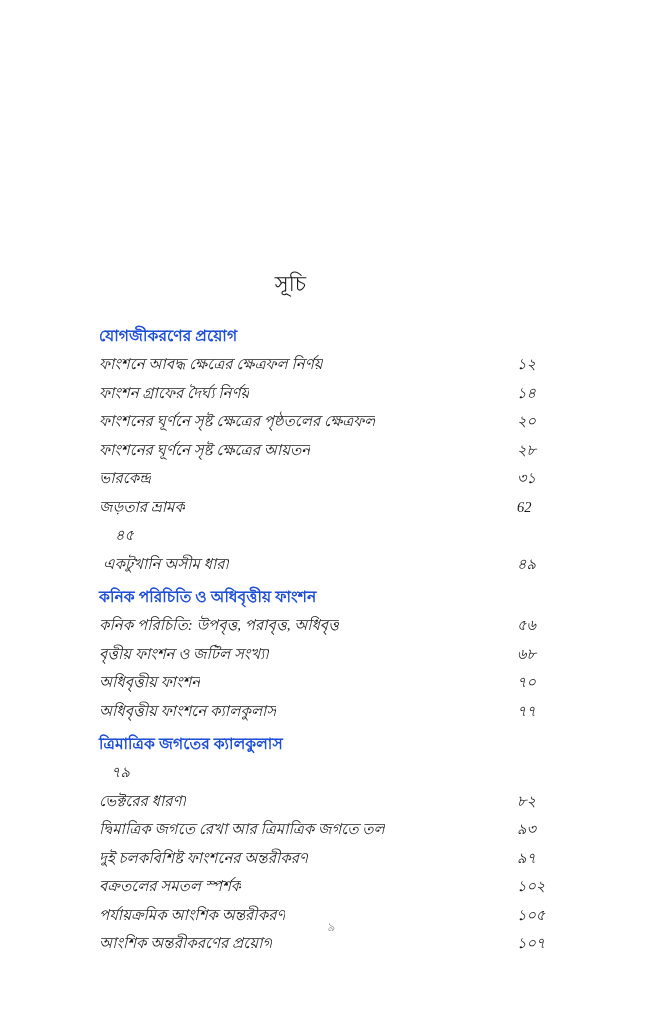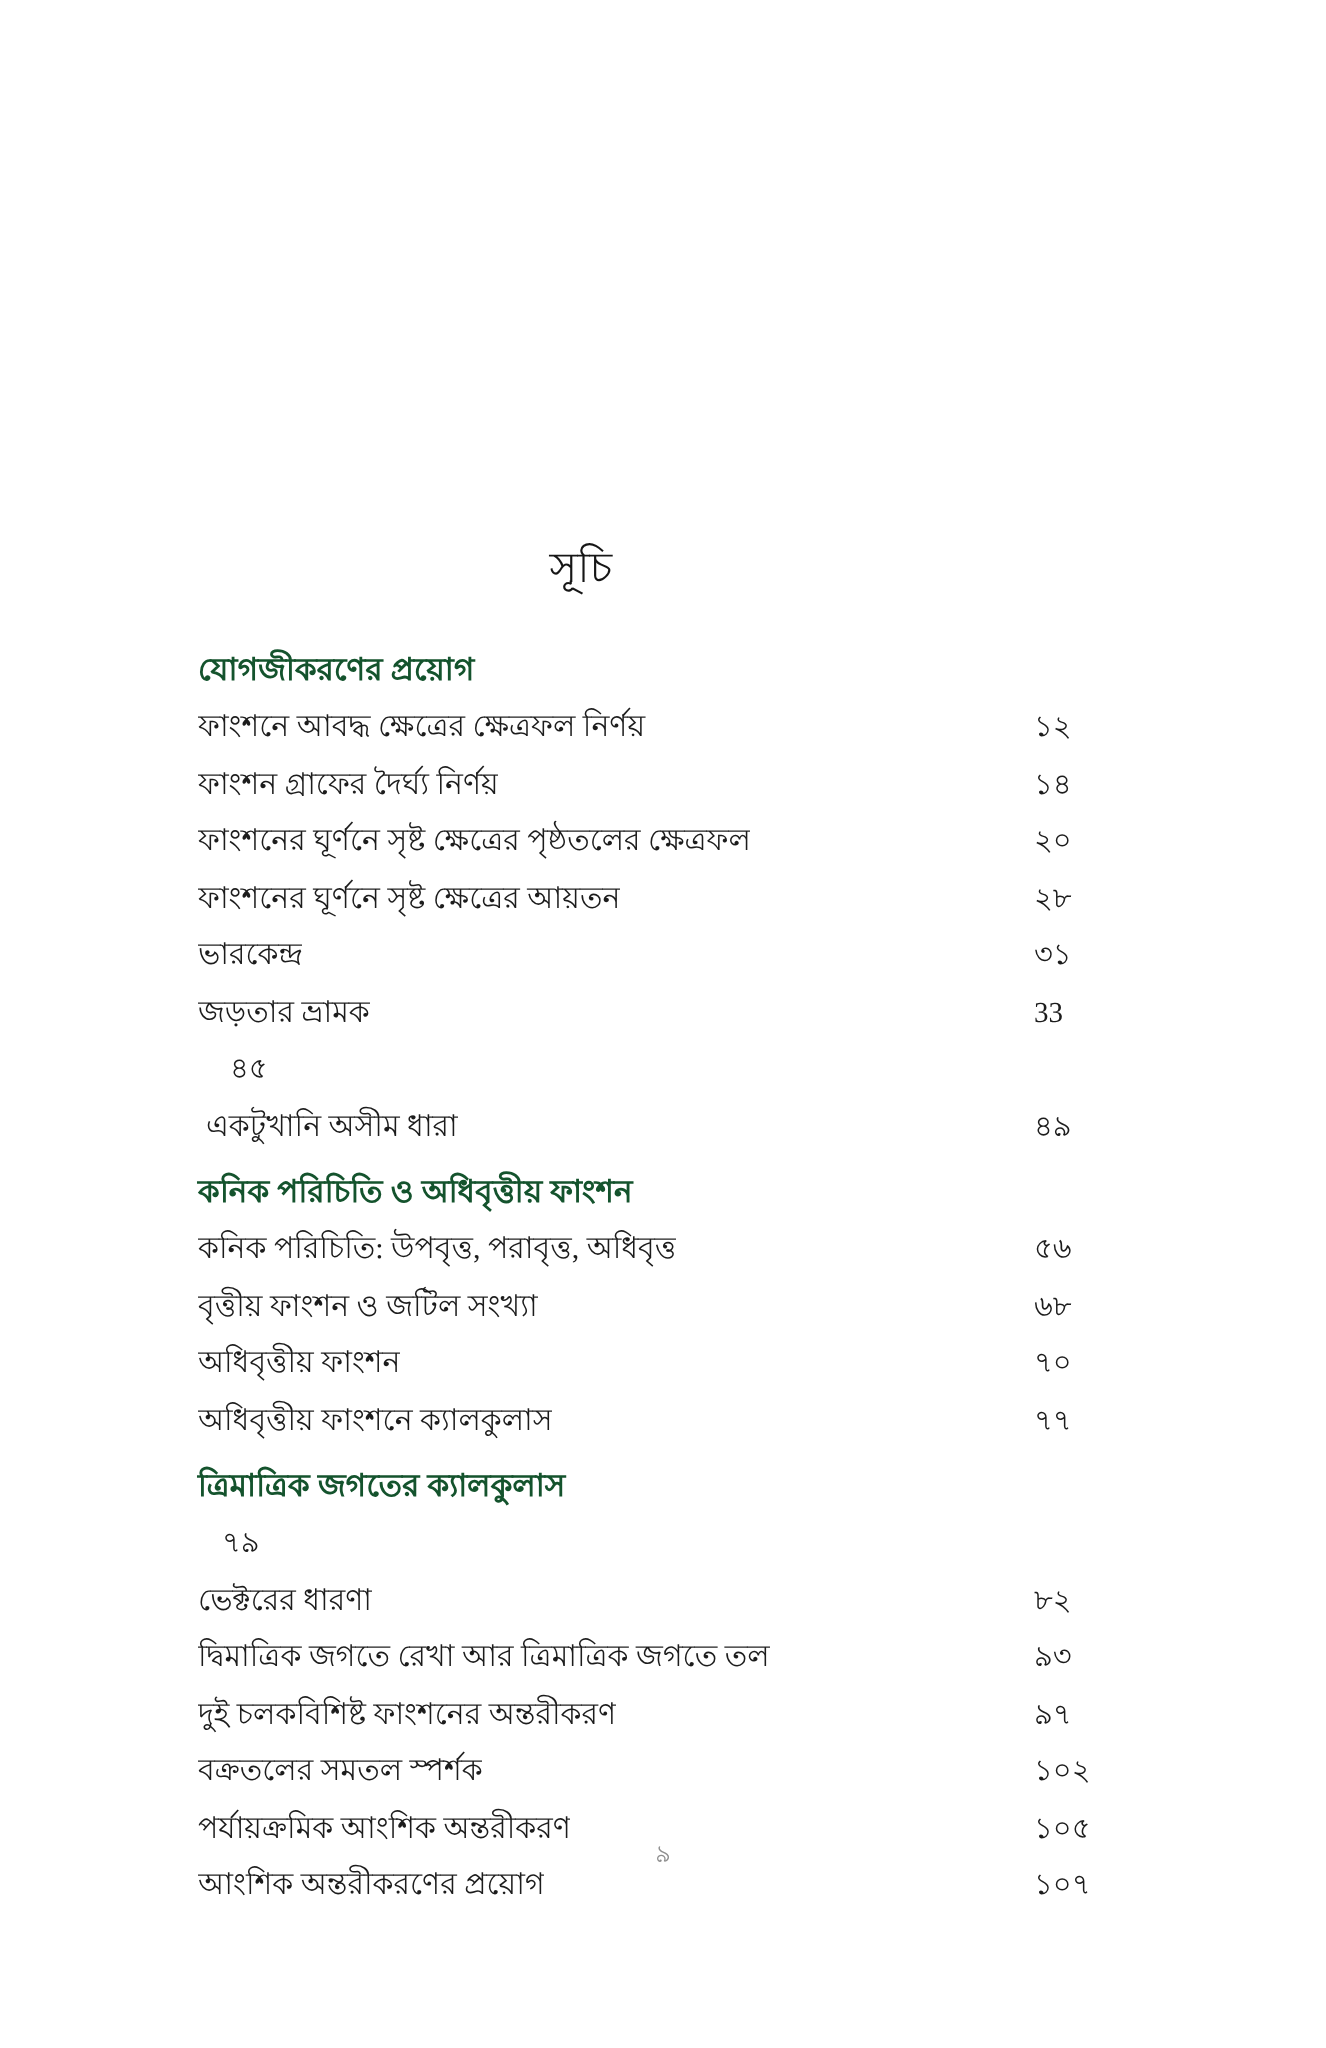--- a/index.html
+++ b/index.html
@@ -48,29 +48,30 @@
     margin: 0;
   }
   .section + .section {
     margin-top: 5px;
   }
 
   .section-heading {
     font-weight: bold;
     font-size: 15.5px;
     line-height: 28px;
-    color: #14532d;
+    color: #1d4ed8;
     letter-spacing: 0.1px;
     white-space: nowrap;
   }
 
   .entries {
     list-style: none;
     margin: 0;
     padding: 0;
+    font-style: italic;
   }
 
   .entry {
     display: flex;
     align-items: baseline;
     justify-content: space-between;
     font-size: 15px;
     line-height: 28.5px;
     color: #1c1c1c;
     white-space: nowrap;
@@ -130,21 +131,21 @@
           <li class="entry">
             <span class="entry-title">ফাংশনের ঘূর্ণনে সৃষ্ট ক্ষেত্রের আয়তন</span>
             <span class="entry-page">২৮</span>
           </li>
           <li class="entry">
             <span class="entry-title">ভারকেন্দ্র</span>
             <span class="entry-page">৩১</span>
           </li>
           <li class="entry">
             <span class="entry-title">জড়তার ভ্রামক</span>
-            <span class="entry-page">33</span>
+            <span class="entry-page">62</span>
           </li>
           <li class="entry indented">
             <span class="entry-page">৪৫</span>
           </li>
           <li class="entry indented">
             <span class="entry-title">একটুখানি অসীম ধারা</span>
             <span class="entry-page">৪৯</span>
           </li>
         </ul>
       </div>

